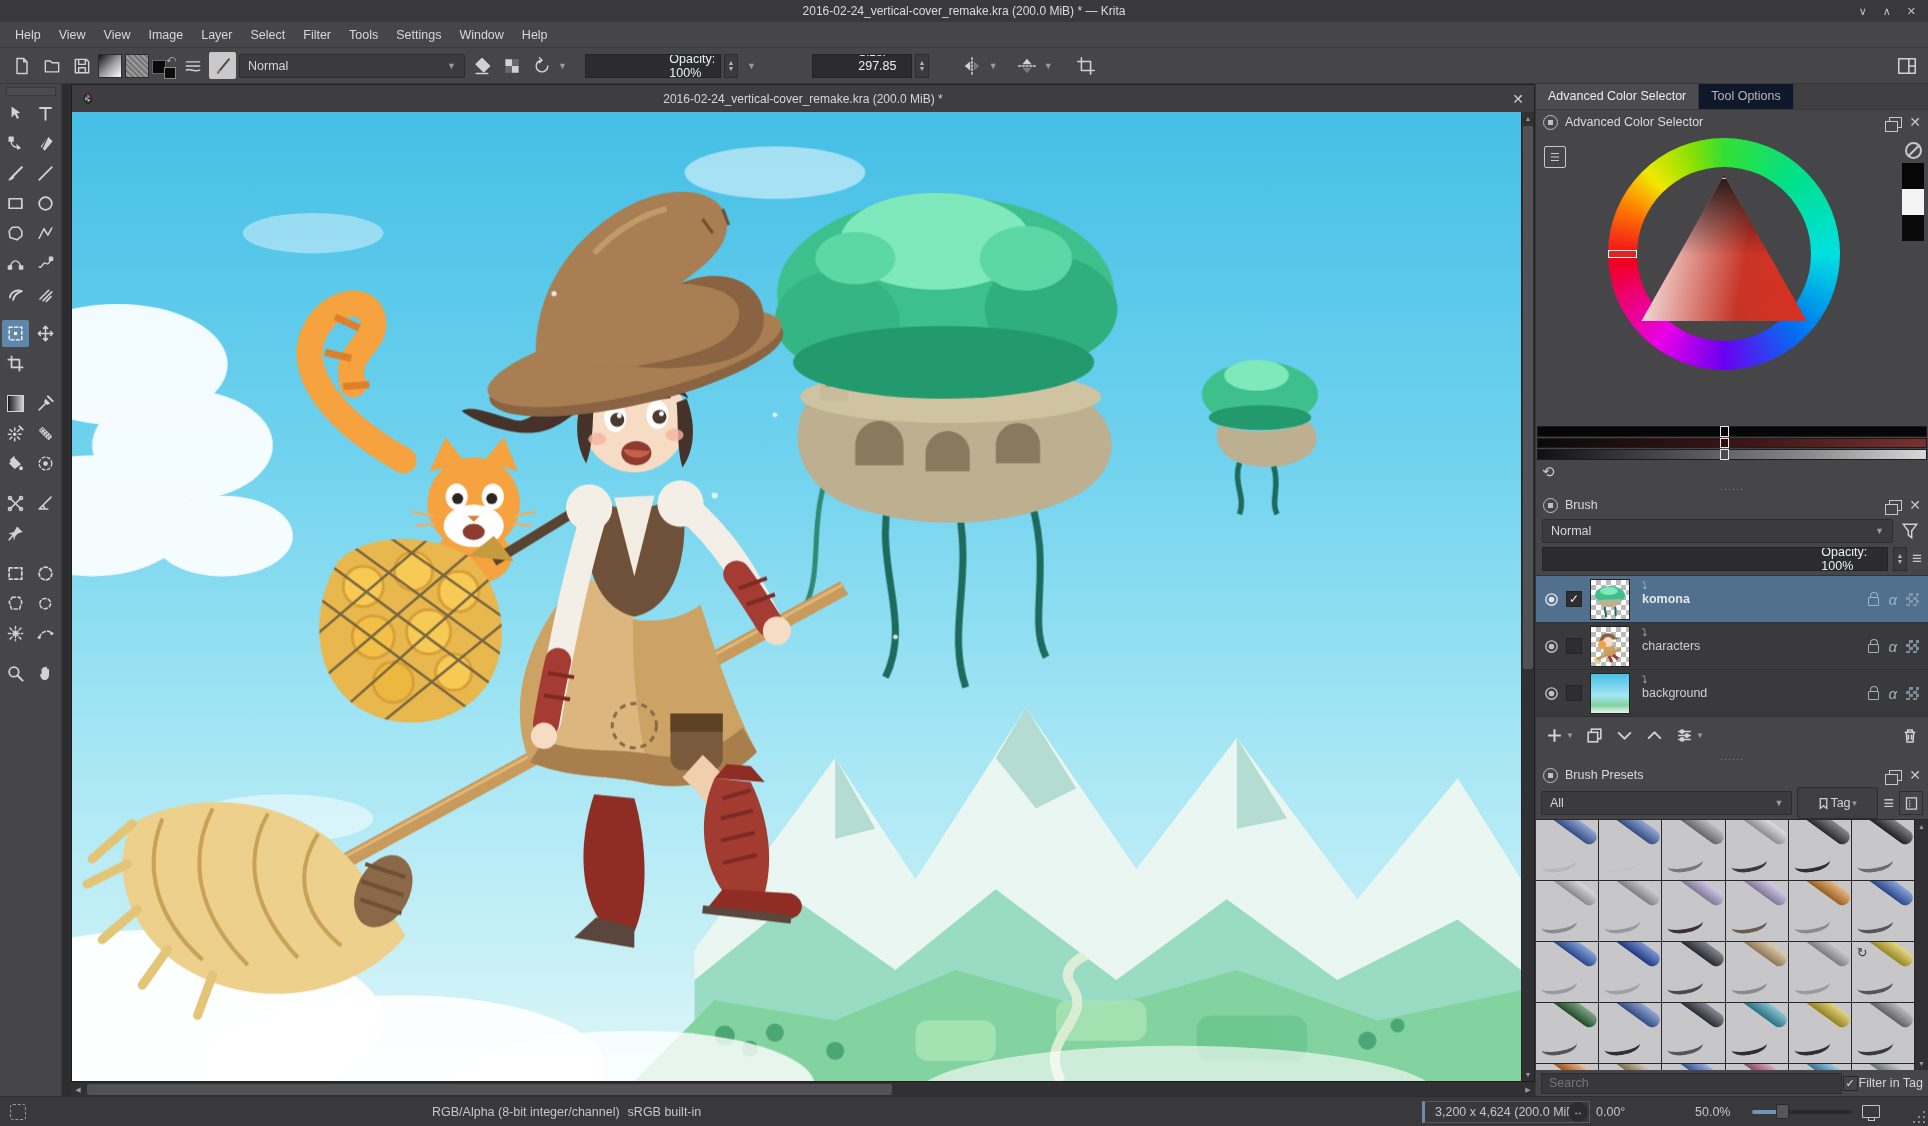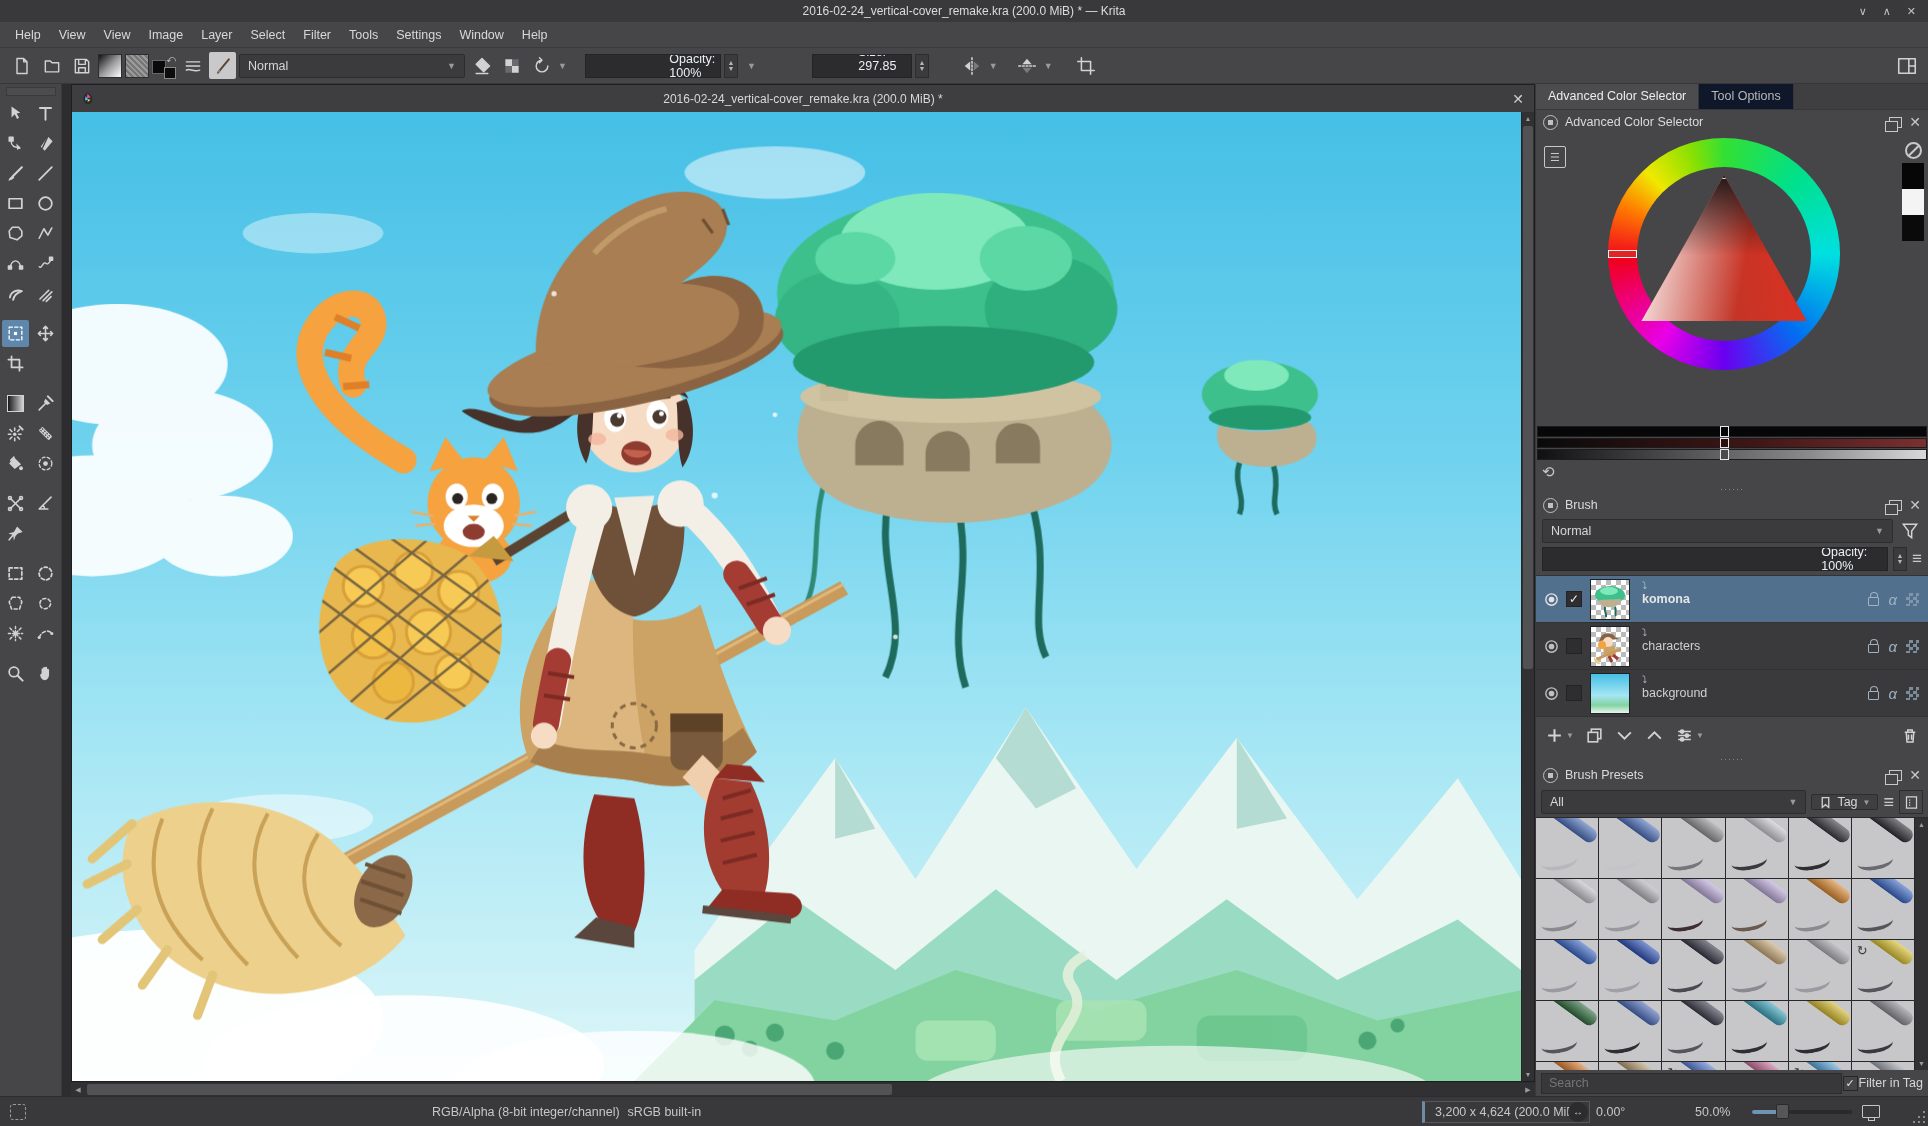--- a/index.html
+++ b/index.html
@@ -100,21 +100,21 @@
   .layer-row:not(.selected) .lname{color:#cfcfcf;font-weight:normal}
   .lrighticons{display:flex;align-items:center;gap:9px;padding-right:9px;color:#9fb3c4}
   .alpha{font-size:15px;font-style:italic}
   .inherit{width:13px;height:13px;background:conic-gradient(#8aa0b4 25%,transparent 0 50%,#8aa0b4 0 75%,transparent 0);background-size:7px 7px;opacity:.8}
   .padl{width:11px;height:9px;border:1.5px solid #9fb3c4;border-radius:1px;position:relative;margin-top:4px}
   .padl::before{content:"";position:absolute;left:1px;top:-6px;width:6px;height:5px;border:1.5px solid #9fb3c4;border-bottom:none;border-radius:4px 4px 0 0}
   .layer-toolbar{flex:0 0 37px;display:flex;align-items:center;gap:11px;padding:0 9px;color:#d2d2d2}
   .lt-ico{display:flex;align-items:center;gap:2px}
 
   .bp-filter{flex:0 0 30px;display:flex;align-items:center;gap:5px;padding:0 5px}
-  .tagbtn{height:16px;background:#3f3f41;border:1px solid #2d2d2f;border-radius:2px;display:flex;align-items:center;gap:5px;padding:0 7px;font-size:12.5px}
+  .tagbtn{height:32px;background:#3f3f41;border:1px solid #2d2d2f;border-radius:2px;display:flex;align-items:center;padding:0 19px;font-size:12.5px}
   .sqbtn{width:24px;height:24px;border:1px solid #2d2d2f;display:flex;align-items:center;justify-content:center;color:#d2d2d2}
   .bp-wrap{flex:1;display:flex;min-height:0;border-top:1px solid #2a2a2c}
   .bp-grid{flex:1;display:grid;grid-template-columns:repeat(6,1fr);grid-auto-rows:60px;gap:1px;background:#28282a;overflow:hidden}
   .bp-cell{position:relative;background:#c7c7c9;overflow:hidden}
   .bp-pen{position:absolute;right:-6px;top:2px;width:56px;height:15px;border-radius:8px;transform:rotate(36deg);transform-origin:60% 0;background:linear-gradient(rgba(255,255,255,.4),rgba(0,0,0,.3)),var(--c)}
   .bp-pen::before{content:"";position:absolute;left:-7px;top:3px;border:5px solid transparent;border-right:8px solid rgba(40,40,44,.75)}
   .bp-stroke{position:absolute;left:5px;bottom:8px;width:36px;height:17px;border-bottom:4px solid var(--s);border-radius:50%;transform:rotate(-10deg)}
   .bp-re{position:absolute;left:5px;top:3px;color:#3c3c40;font-size:13px}
   .bp-scroll{flex:0 0 14px;background:#313133;position:relative;border-left:1px solid #262628}
   .bp-scroll .vthumb{top:14px;height:38%}

